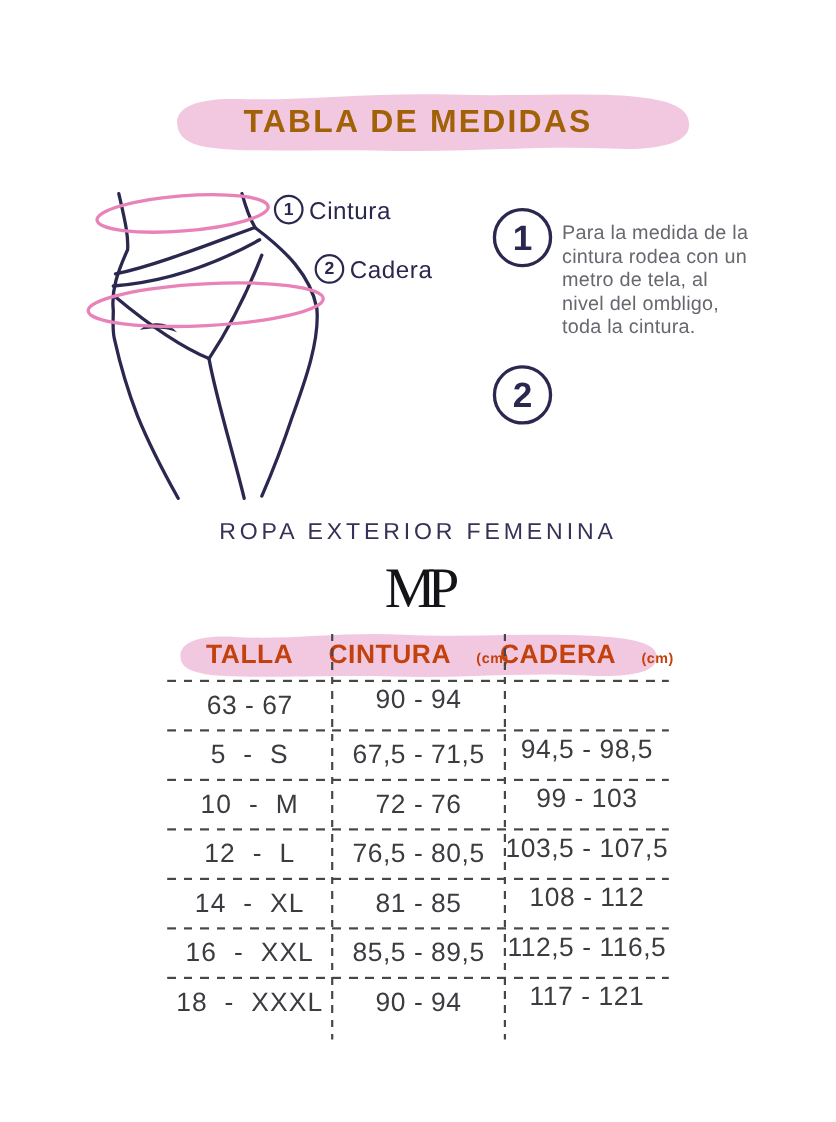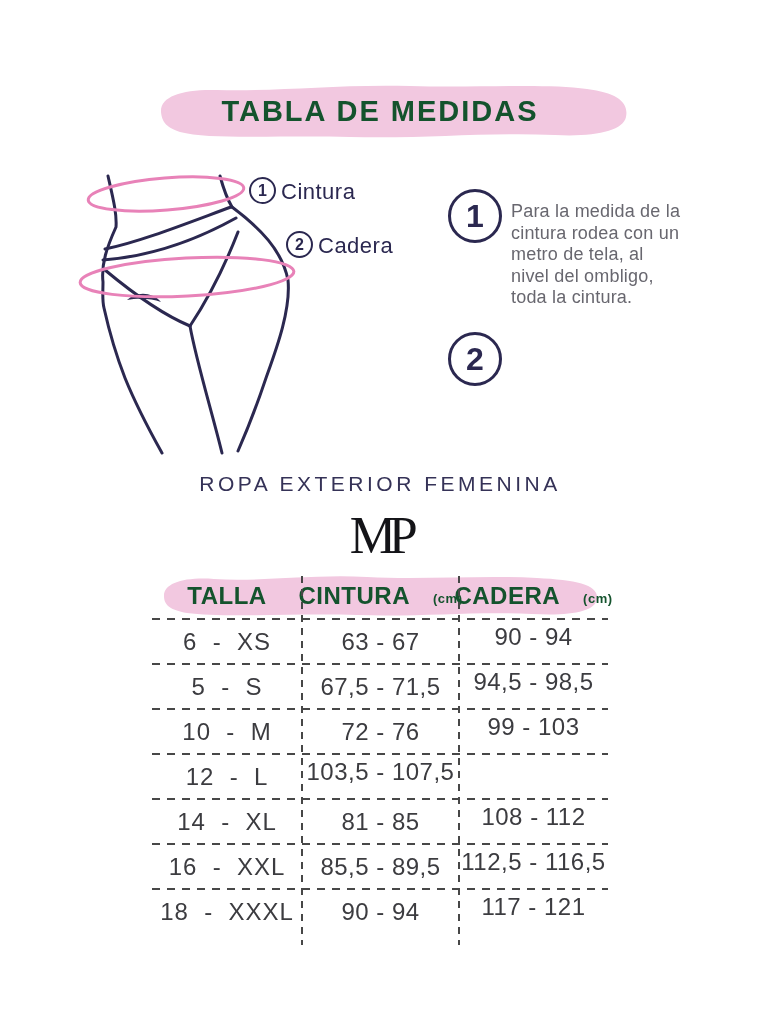--- a/index.html
+++ b/index.html
@@ -6,21 +6,21 @@
   .page{
     position:relative;width:760px;height:1020px;background:#ffffff;overflow:hidden;
     font-family:"Liberation Sans", sans-serif;
   }
   
   .title-band{position:absolute;left:125px;top:80px;width:510px;height:62px;}
   .title-band svg{position:absolute;left:0;top:0;}
   .title-text{
     position:absolute;left:0;top:0;width:510px;height:62px;
     display:flex;align-items:center;justify-content:center;
-    font-size:29px;font-weight:700;letter-spacing:2px;color:#14532d;
+    font-size:29px;font-weight:700;letter-spacing:2px;color:#a16207;
   }
   
   .figure-svg{position:absolute;left:70px;top:150px;}
   .callout-circle{
     position:absolute;width:27px;height:27px;border:2.5px solid #2B2850;border-radius:50%;
     box-sizing:border-box;display:flex;align-items:center;justify-content:center;
     font-size:16px;font-weight:700;color:#2B2850;background:#fff;
   }
   .callout-label{position:absolute;font-size:22px;color:#2B2850;letter-spacing:0.5px;}
   
@@ -44,21 +44,21 @@
   }
   
   .size-table{position:absolute;left:152px;top:572px;width:456px;height:380px;}
   .band-svg{position:absolute;left:0;top:0;}
   .t-header{
     position:absolute;left:0;top:0;width:456px;height:47px;
     display:grid;grid-template-columns:150px 157px 149px;
   }
   .t-header .hcell{
     display:flex;align-items:center;justify-content:center;
-    font-weight:700;font-size:24px;color:#14532d;letter-spacing:0.5px;
+    font-weight:700;font-size:24px;color:#c2410c;letter-spacing:0.5px;
   }
   .hcell .unit{font-size:13px;font-weight:700;margin-left:23px;margin-top:6px;}
   .t-rows{position:absolute;left:0;top:47px;width:456px;}
   .t-row{display:grid;grid-template-columns:150px 157px 149px;height:45px;}
   .cell{
     display:flex;align-items:center;justify-content:center;
     font-size:24px;color:#3C3C40;letter-spacing:0.5px;
   }
   .cell.c1{white-space:pre;letter-spacing:1px;}
   .cell.c3{transform:translateY(-5px);}
@@ -131,36 +131,36 @@
         <span class="unit">(cm)</span>
       </div>
       <div class="hcell">
         <span>CADERA</span>
         <span class="unit">(cm)</span>
       </div>
     </div>
 
     <div class="t-rows">
       <div class="t-row">
-        <div class="cell c1">6  -  XS</div>
         <div class="cell c2">63 - 67</div>
         <div class="cell c3">90 - 94</div>
       </div>
       <div class="t-row">
         <div class="cell c1">5  -  S</div>
         <div class="cell c2">67,5 - 71,5</div>
         <div class="cell c3">94,5 - 98,5</div>
       </div>
       <div class="t-row">
         <div class="cell c1">10  -  M</div>
         <div class="cell c2">72 - 76</div>
         <div class="cell c3">99 - 103</div>
       </div>
       <div class="t-row">
         <div class="cell c1">12  -  L</div>
+        <div class="cell c2">76,5 - 80,5</div>
         <div class="cell c3">103,5 - 107,5</div>
       </div>
       <div class="t-row">
         <div class="cell c1">14  -  XL</div>
         <div class="cell c2">81 - 85</div>
         <div class="cell c3">108 - 112</div>
       </div>
       <div class="t-row">
         <div class="cell c1">16  -  XXL</div>
         <div class="cell c2">85,5 - 89,5</div>

